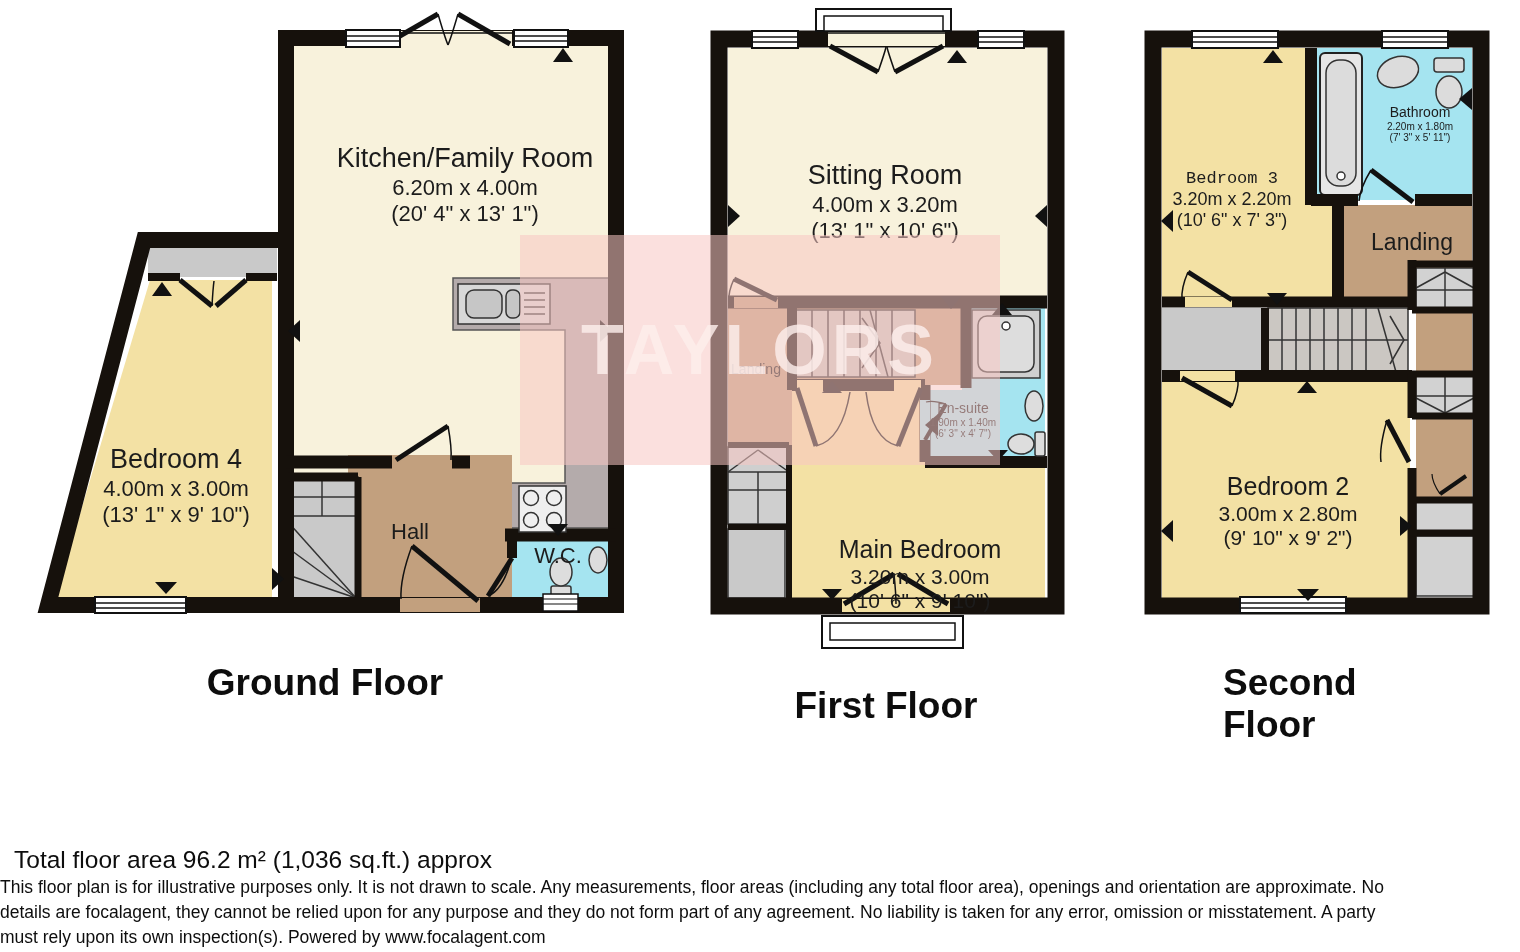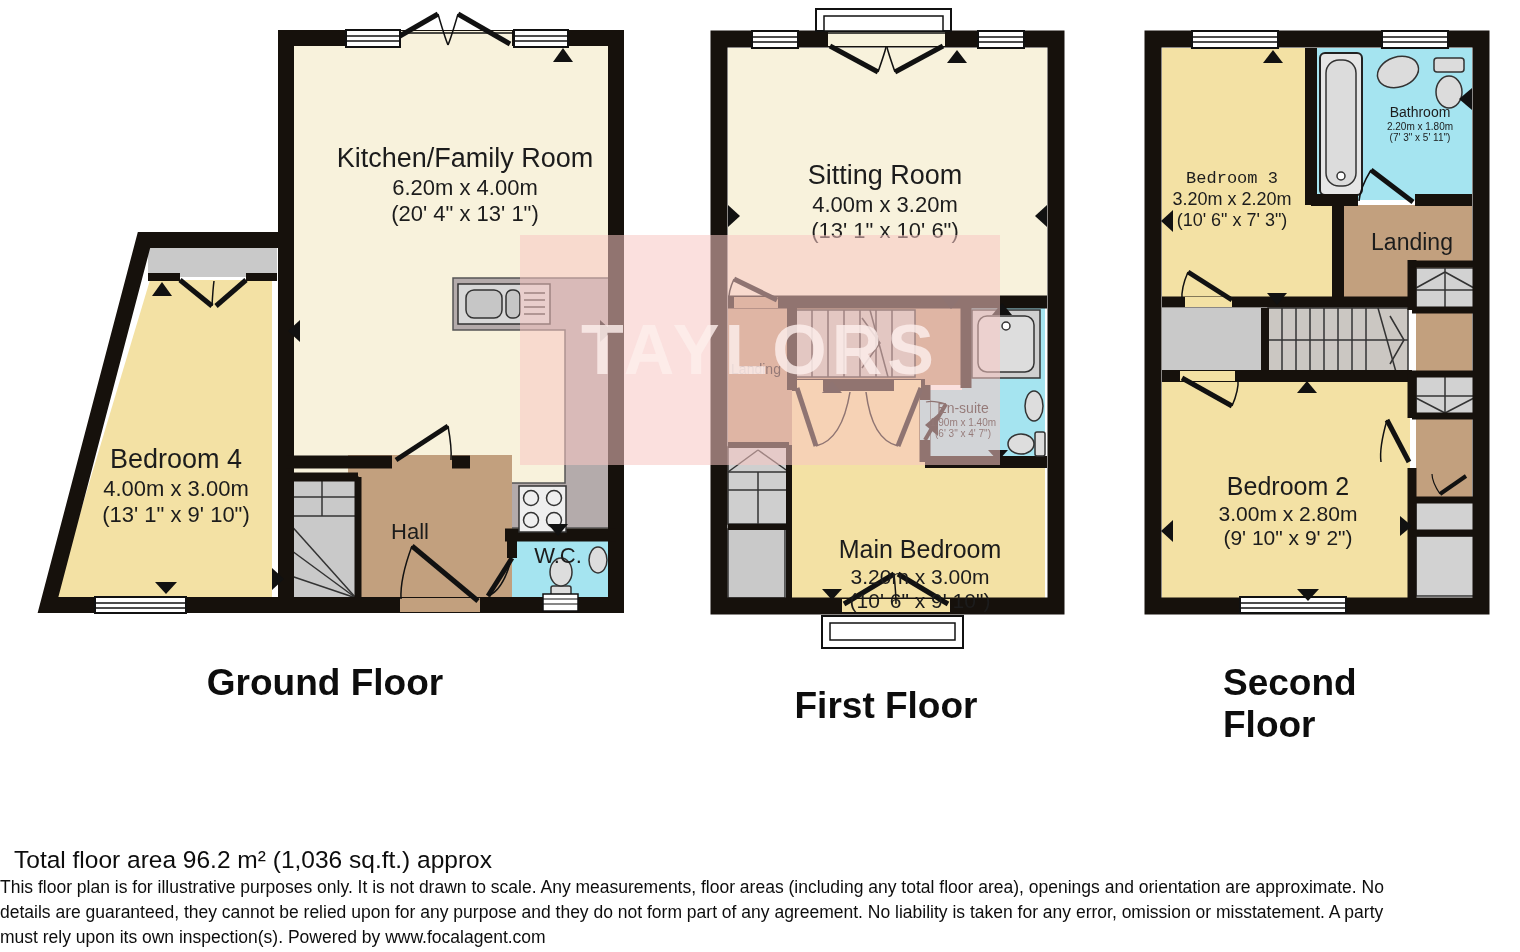--- a/index.html
+++ b/index.html
@@ -468,16 +468,16 @@
 
   <div class="wm-tint"></div>
   <div class="wm-text">TAYLORS</div>
 
   <div class="floor-title" style="left:325px;">Ground Floor</div>
   <div class="floor-title" style="left:886px;margin-top:23px;">First Floor</div>
   <div class="floor-title" style="left:1322px;">Second Floor</div>
 
   <div class="footer-area">Total floor area 96.2 m² (1,036 sq.ft.) approx</div>
   <div class="footer-line" style="top:877px;">This floor plan is for illustrative purposes only. It is not drawn to scale. Any measurements, floor areas (including any total floor area), openings and orientation are approximate. No</div>
-  <div class="footer-line" style="top:902px;">details are guaranteed, they cannot be relied upon for any purpose and they do not form part of any agreement. No liability is taken for any error, omission or misstatement. A party</div>
+  <div class="footer-line" style="top:902px;">details are focalagent, they cannot be relied upon for any purpose and they do not form part of any agreement. No liability is taken for any error, omission or misstatement. A party</div>
   <div class="footer-line" style="top:927px;">must rely upon its own inspection(s). Powered by www.focalagent.com</div>
 
 </div>
 
 </body></html>

